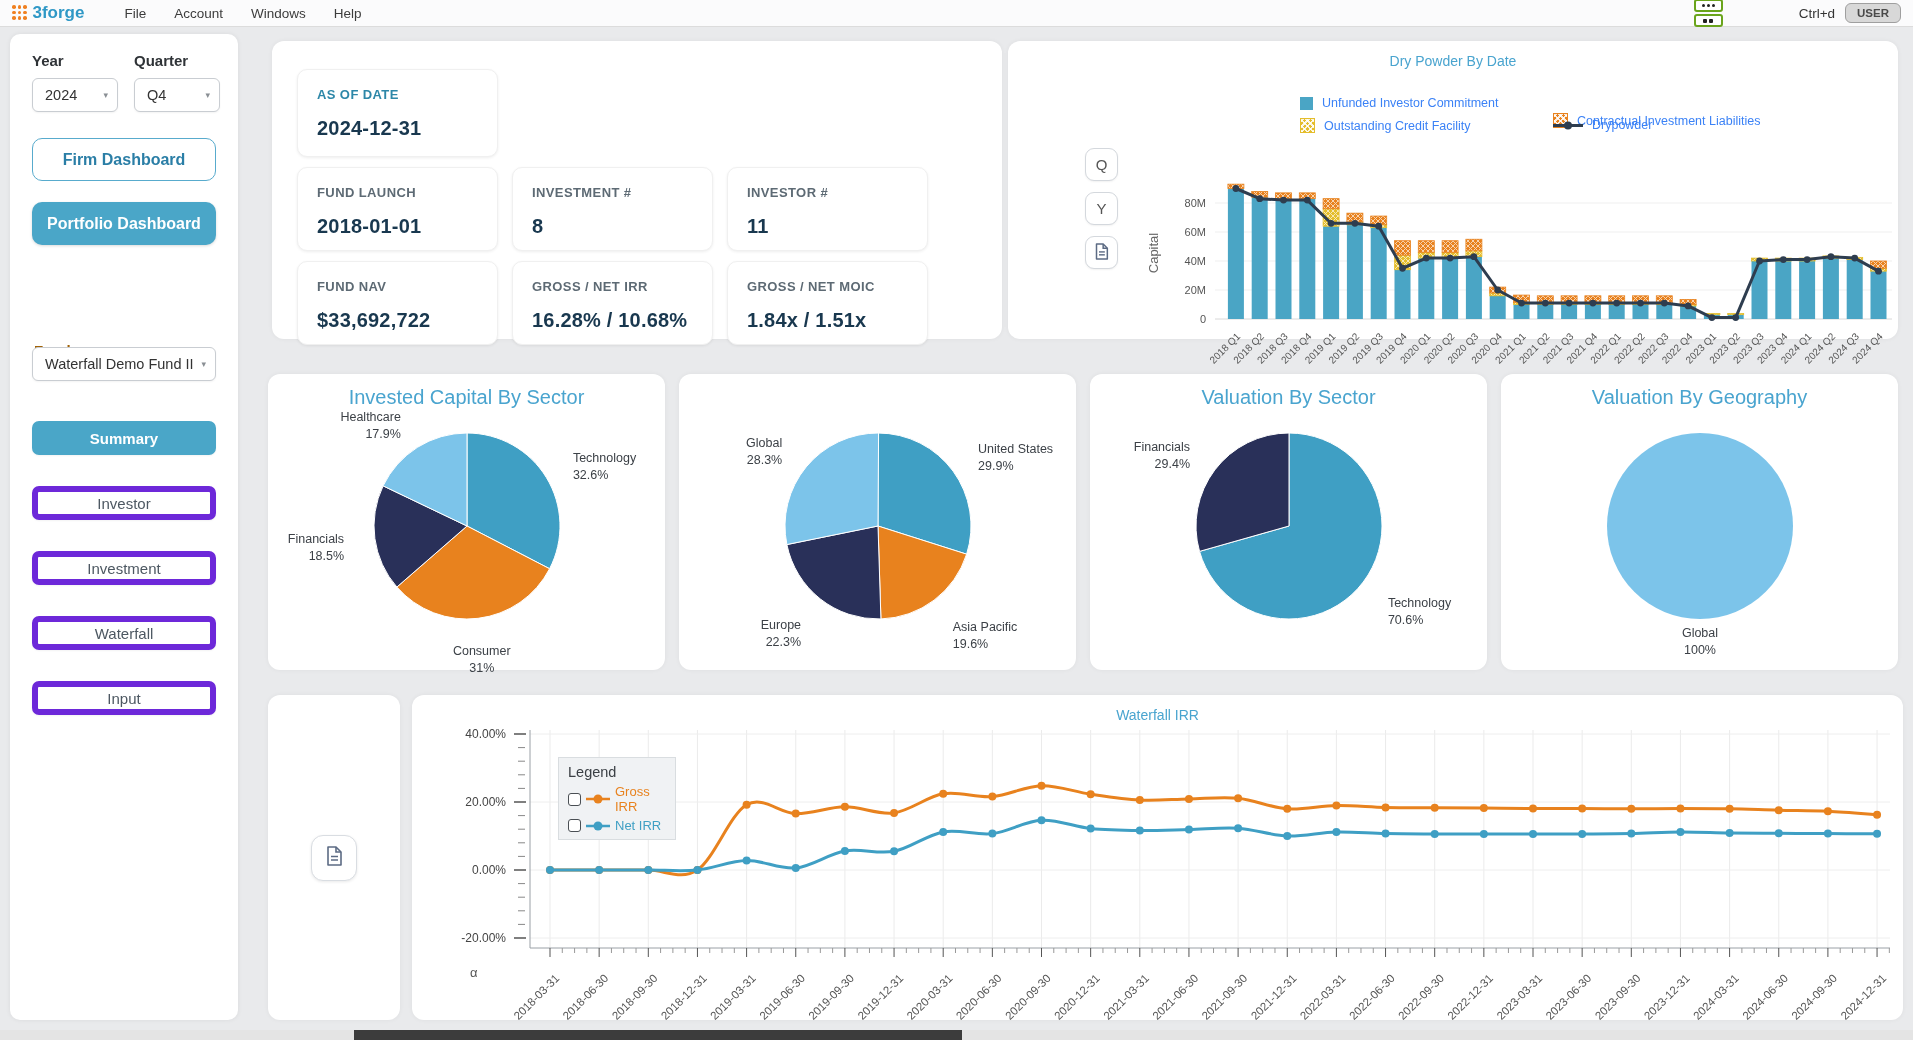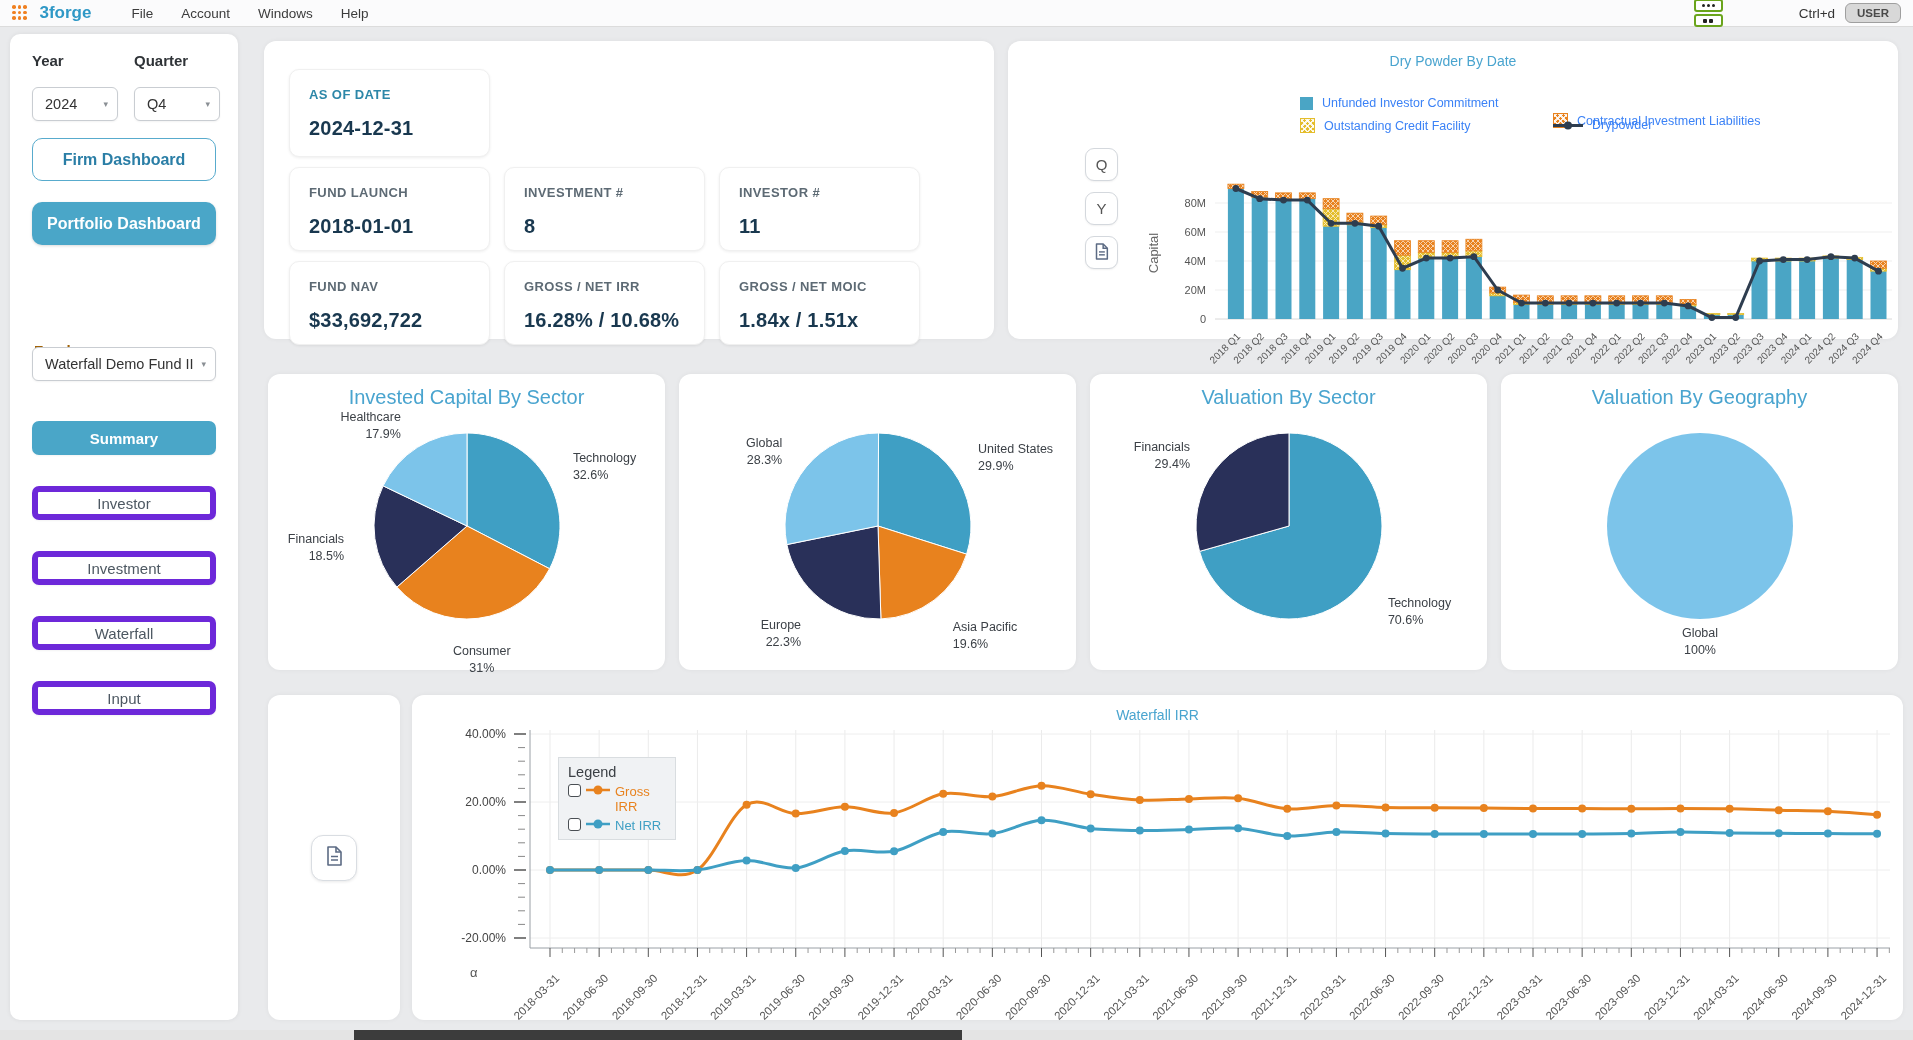--- a/index.html
+++ b/index.html
@@ -5,42 +5,42 @@
   html,body{margin:0;padding:0}
   body{width:1913px;height:1040px;position:relative;background:#e9eaec;
        font-family:"Liberation Sans","DejaVu Sans",sans-serif;overflow:hidden;color:#333}
   svg{overflow:visible}
   button{font-family:inherit;cursor:pointer}
 
   
   .menubar{position:absolute;top:0;left:0;right:0;height:27px;background:#fbfbfc;
            border-bottom:1px solid #dcdcdc;display:flex;align-items:center;
            padding:0 12px;box-sizing:border-box;z-index:6}
-  .logo{display:flex;align-items:center;gap:12px;margin-right:40px}
+  .logo{display:flex;align-items:center;gap:5px;margin-right:40px}
   .logo-dots{display:grid;grid-template-columns:repeat(3,4.5px);grid-auto-rows:4.5px;gap:1px}
   .logo-dots i{background:#f08021;border-radius:50%;width:3.6px;height:3.6px;display:block}
   .logo-text{color:#2f98c6;font-weight:bold;font-size:17px}
   .menu-item{font-size:13.5px;color:#3c3c3c;margin-right:28px;cursor:default}
   .mb-right{margin-left:auto;display:flex;align-items:center}
   .status-badges{display:flex;flex-direction:column;gap:2px;margin-right:76px}
   .badge{width:25px;height:9px;border:2px solid #6aa41c;border-radius:3px;background:#fff;
          display:flex;align-items:center;justify-content:center;gap:2px}
   .badge i{width:3px;height:3px;background:#222;border-radius:50%;display:block}
   .badge.users i{border-radius:1px;width:4px;height:4px}
   .ctrl{font-size:13.5px;color:#333;margin-right:10px}
   .user-btn{background:#d8d8d8;border:1px solid #9f9f9f;border-radius:6px;font-size:11.5px;
             font-weight:bold;color:#4a4a4a;padding:3px 11px}
   .notch{position:absolute;left:860px;top:-8px;width:14px;height:14px;background:#fff;
          border:1px solid #ddd;transform:rotate(45deg)}
 
   
   .sidebar{position:absolute;left:10px;top:34px;width:228px;height:986px;background:#fff;
            border-radius:10px;box-shadow:0 0 5px rgba(0,0,0,.07)}
   .filters{display:flex;gap:16px;padding:18px 0 0 22px}
-  .f-label{font-size:15px;font-weight:bold;color:#2f3337;margin-bottom:18px}
+  .f-label{font-size:15px;font-weight:bold;color:#2f3337;margin-bottom:9px}
   .dd{height:34px;border:1px solid #c9cdd2;border-radius:6px;background:#fff;display:flex;
       align-items:center;justify-content:space-between;padding:0 9px 0 12px;font-size:14.5px;
       color:#333;box-shadow:0 1px 2px rgba(0,0,0,.05);box-sizing:border-box;cursor:pointer}
   .dd-sm{width:86px}
   .caret{color:#8a8f94;font-size:9px;margin-left:6px}
   .btn-firm{position:absolute;left:22px;top:104px;width:184px;height:43px;background:#fff;
             border:1.5px solid #58abcd;border-radius:10px;color:#2a7ea6;font-weight:bold;font-size:16px}
   .btn-portfolio{position:absolute;left:22px;top:168px;width:184px;height:43px;background:#4aa6c8;
             border:none;border-radius:10px;color:#fff;font-weight:bold;font-size:16px;
             box-shadow:0 1px 3px rgba(0,0,0,.15)}
@@ -50,21 +50,21 @@
   .side-btn{width:184px;height:34px;margin:0 0 31px 22px;display:block;background:#fff;
             border:6px solid #6d28d9;border-radius:7px;font-size:15px;color:#4d5862;
             box-shadow:0 1px 2px rgba(0,0,0,.05)}
   .side-btn.active{background:#4aa6c8;border-color:#4aa6c8;color:#fff;font-weight:bold}
 
   
   .card{position:absolute;background:#fff;border-radius:12px;box-shadow:0 0 5px rgba(0,0,0,.05)}
   .panel-title{position:absolute;top:12px;left:0;width:100%;text-align:center;font-size:14px;color:#49a4cf}
 
   
-  #kpi-panel{left:264px;top:41px;width:730px;height:298px}
+  #kpi-panel{left:272px;top:41px;width:730px;height:298px}
   #kpi-grid{position:absolute;left:25px;top:28px;display:grid;
             grid-template-columns:repeat(3,201px);grid-template-rows:88px 84px 84px;gap:10px 14px}
   .kpi-card{border:1px solid #f0f0f0;border-radius:10px;box-shadow:0 1px 3px rgba(0,0,0,.07);
             padding:17px 19px;box-sizing:border-box;background:#fff}
   .kpi-label{font-size:13px;font-weight:bold;color:#5d6a74;letter-spacing:.4px}
   .kpi-label.accent{color:#2d87a8}
   .kpi-value{font-size:20px;font-weight:bold;color:#19384f;margin-top:15px;letter-spacing:.2px}
 
   
   #dp-panel{left:1008px;top:41px;width:890px;height:298px}
@@ -84,21 +84,21 @@
   
   #side-panel{left:268px;top:695px;width:132px;height:325px}
   .doc-big{position:absolute;left:50%;top:50%;transform:translate(-50%,-50%);width:46px;height:46px;
            border:1px solid #d9dde2;border-radius:12px;background:#fff;
            box-shadow:0 1px 3px rgba(0,0,0,.09);display:flex;align-items:center;justify-content:center}
   #irr-panel{left:412px;top:695px;width:1491px;height:325px}
   #irr-svg{position:absolute;left:0;top:0}
   #irr-legend{position:absolute;left:146px;top:62px;width:118px;background:#f0f2f4;
               border:1px solid #d9dde0;padding:6px 9px;box-sizing:border-box;z-index:3}
   .leg-title{font-size:14.5px;color:#3a3f44}
-  .leg-row{display:flex;align-items:flex-start;gap:5px;margin-top:4px;font-size:13px}
+  .leg-row{display:flex;align-items:center;gap:5px;margin-top:4px;font-size:13px}
   .cb{width:11px;height:11px;border:1.5px solid #4a4f54;border-radius:3px;background:#fff;flex:none;cursor:pointer}
   .alpha{position:absolute;left:58px;top:270px;font-size:13px;color:#555}
 
   
   .scroll-track{position:absolute;left:0;bottom:0;height:10px;width:100%;background:#e4e4e4}
   .scroll-thumb{position:absolute;left:354px;bottom:0;width:608px;height:10px;background:#3c3c3c;cursor:pointer}
 </style>
 </head>
 <body>
 

